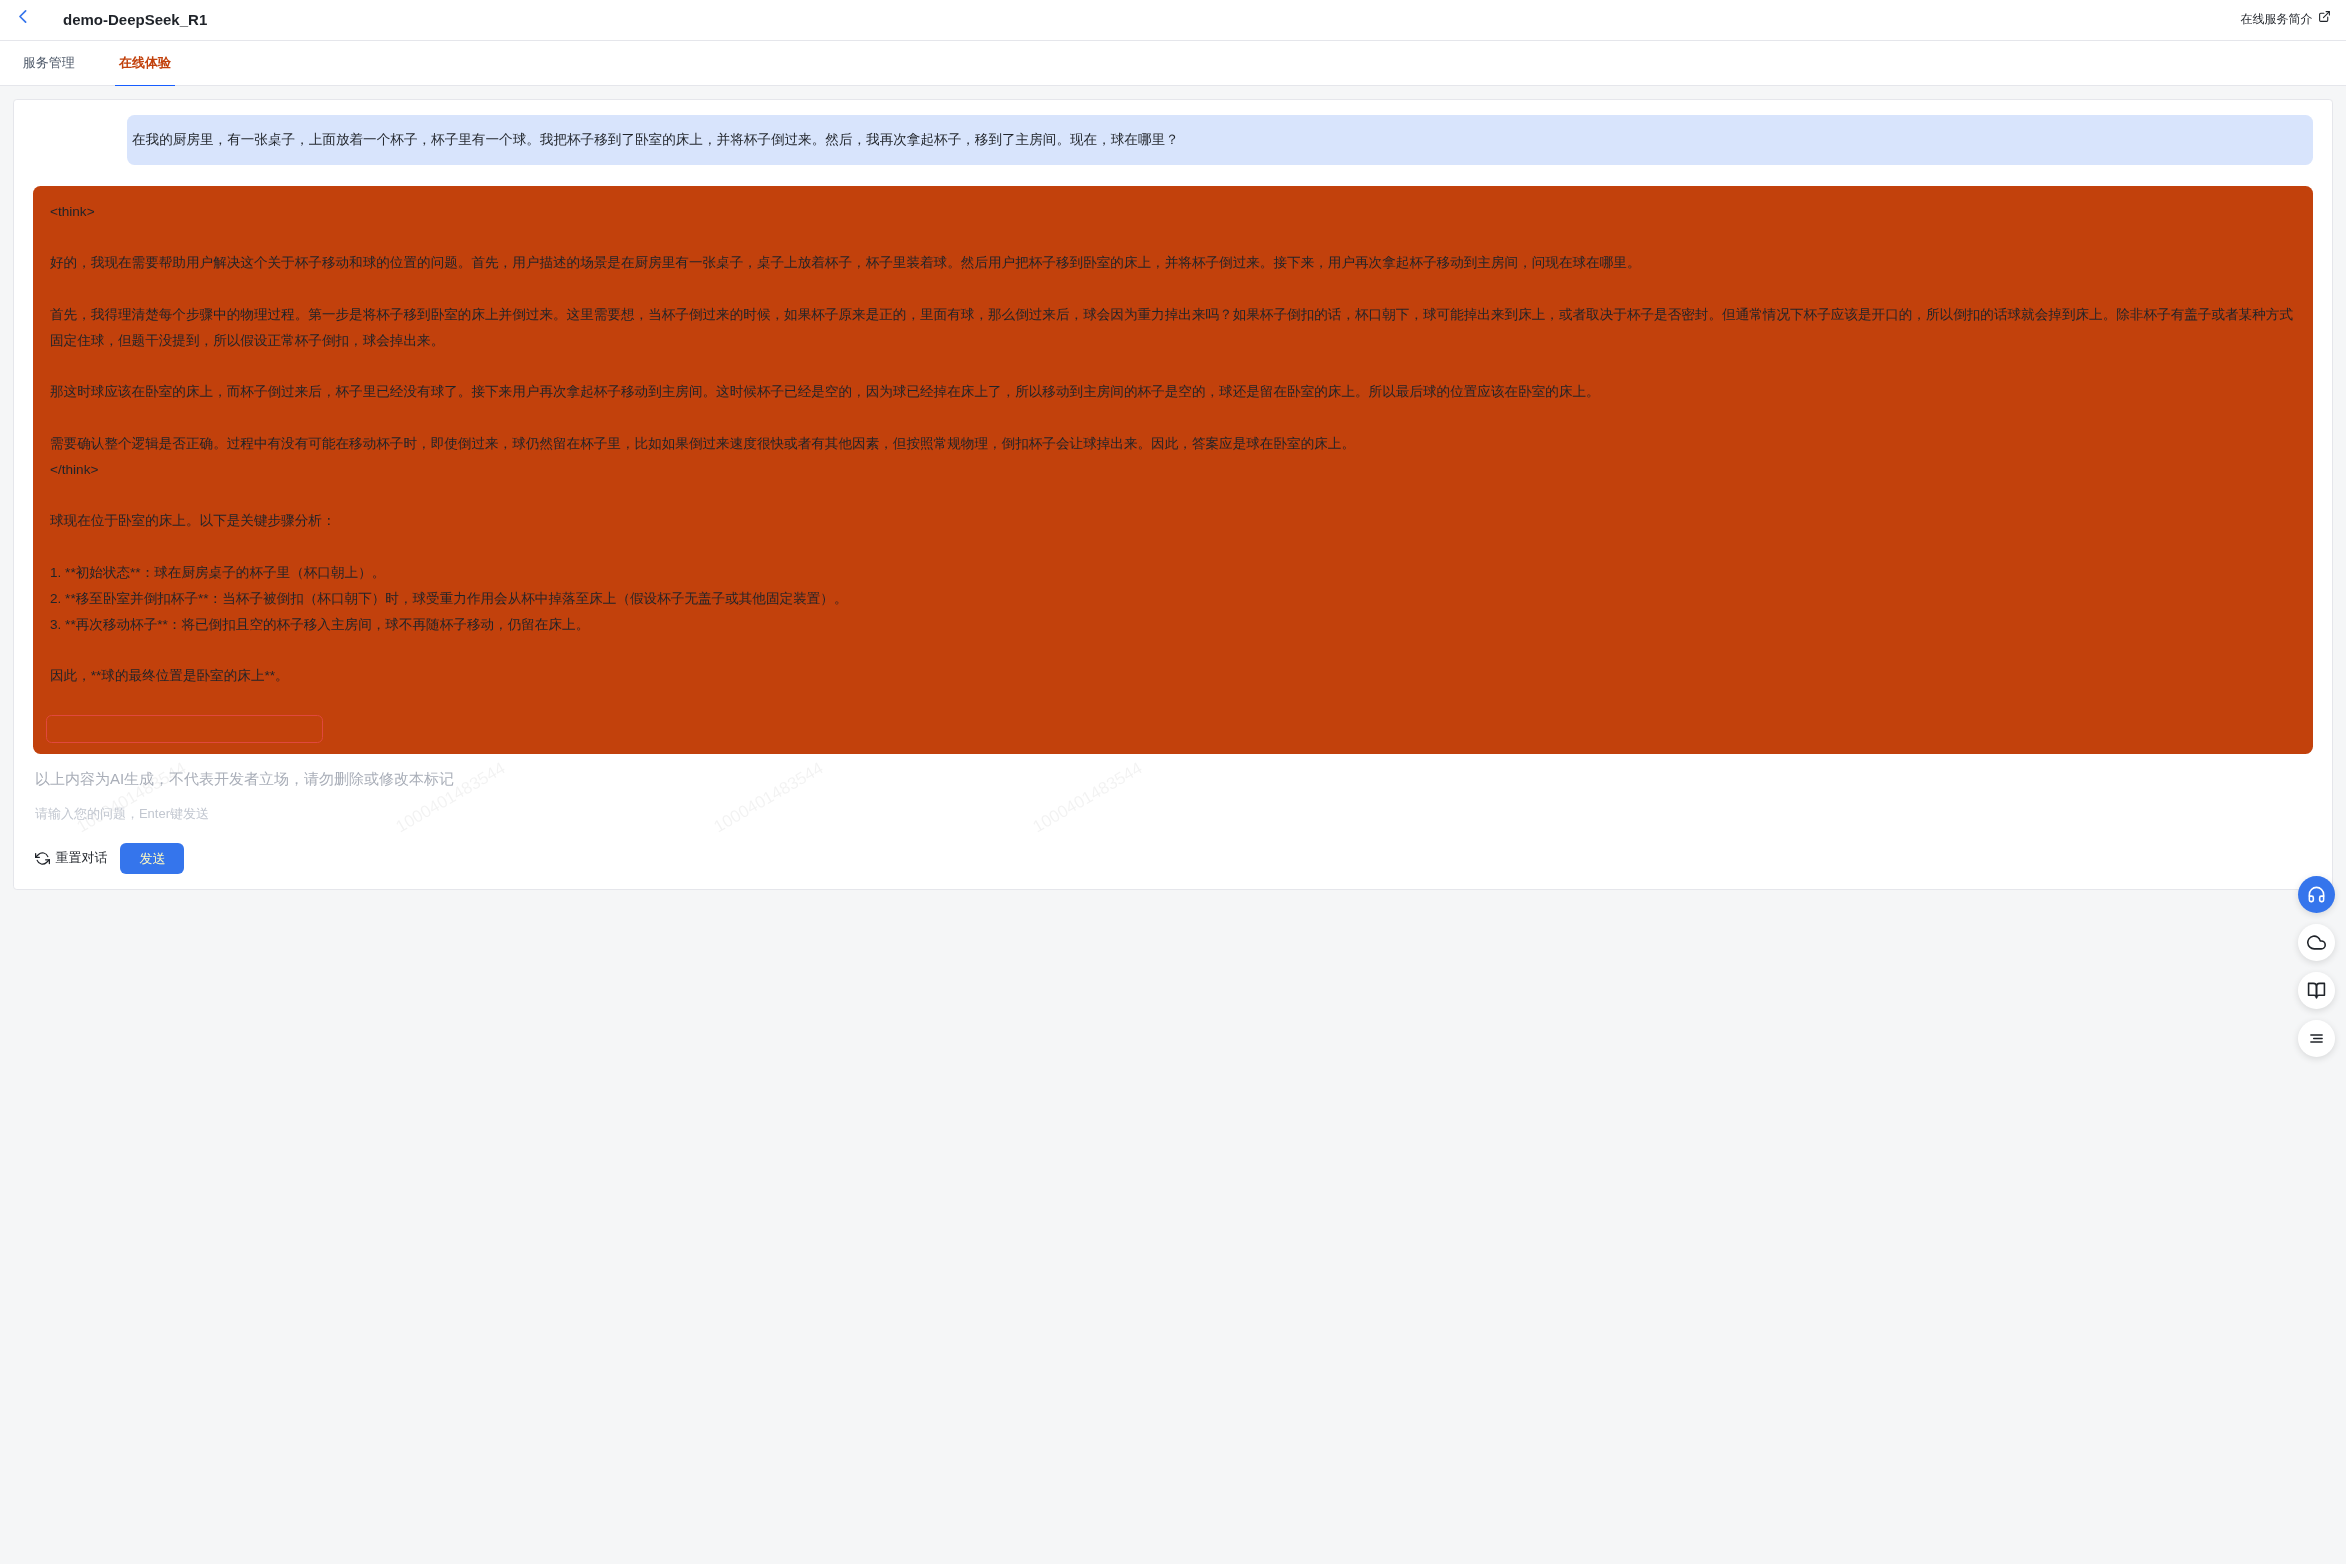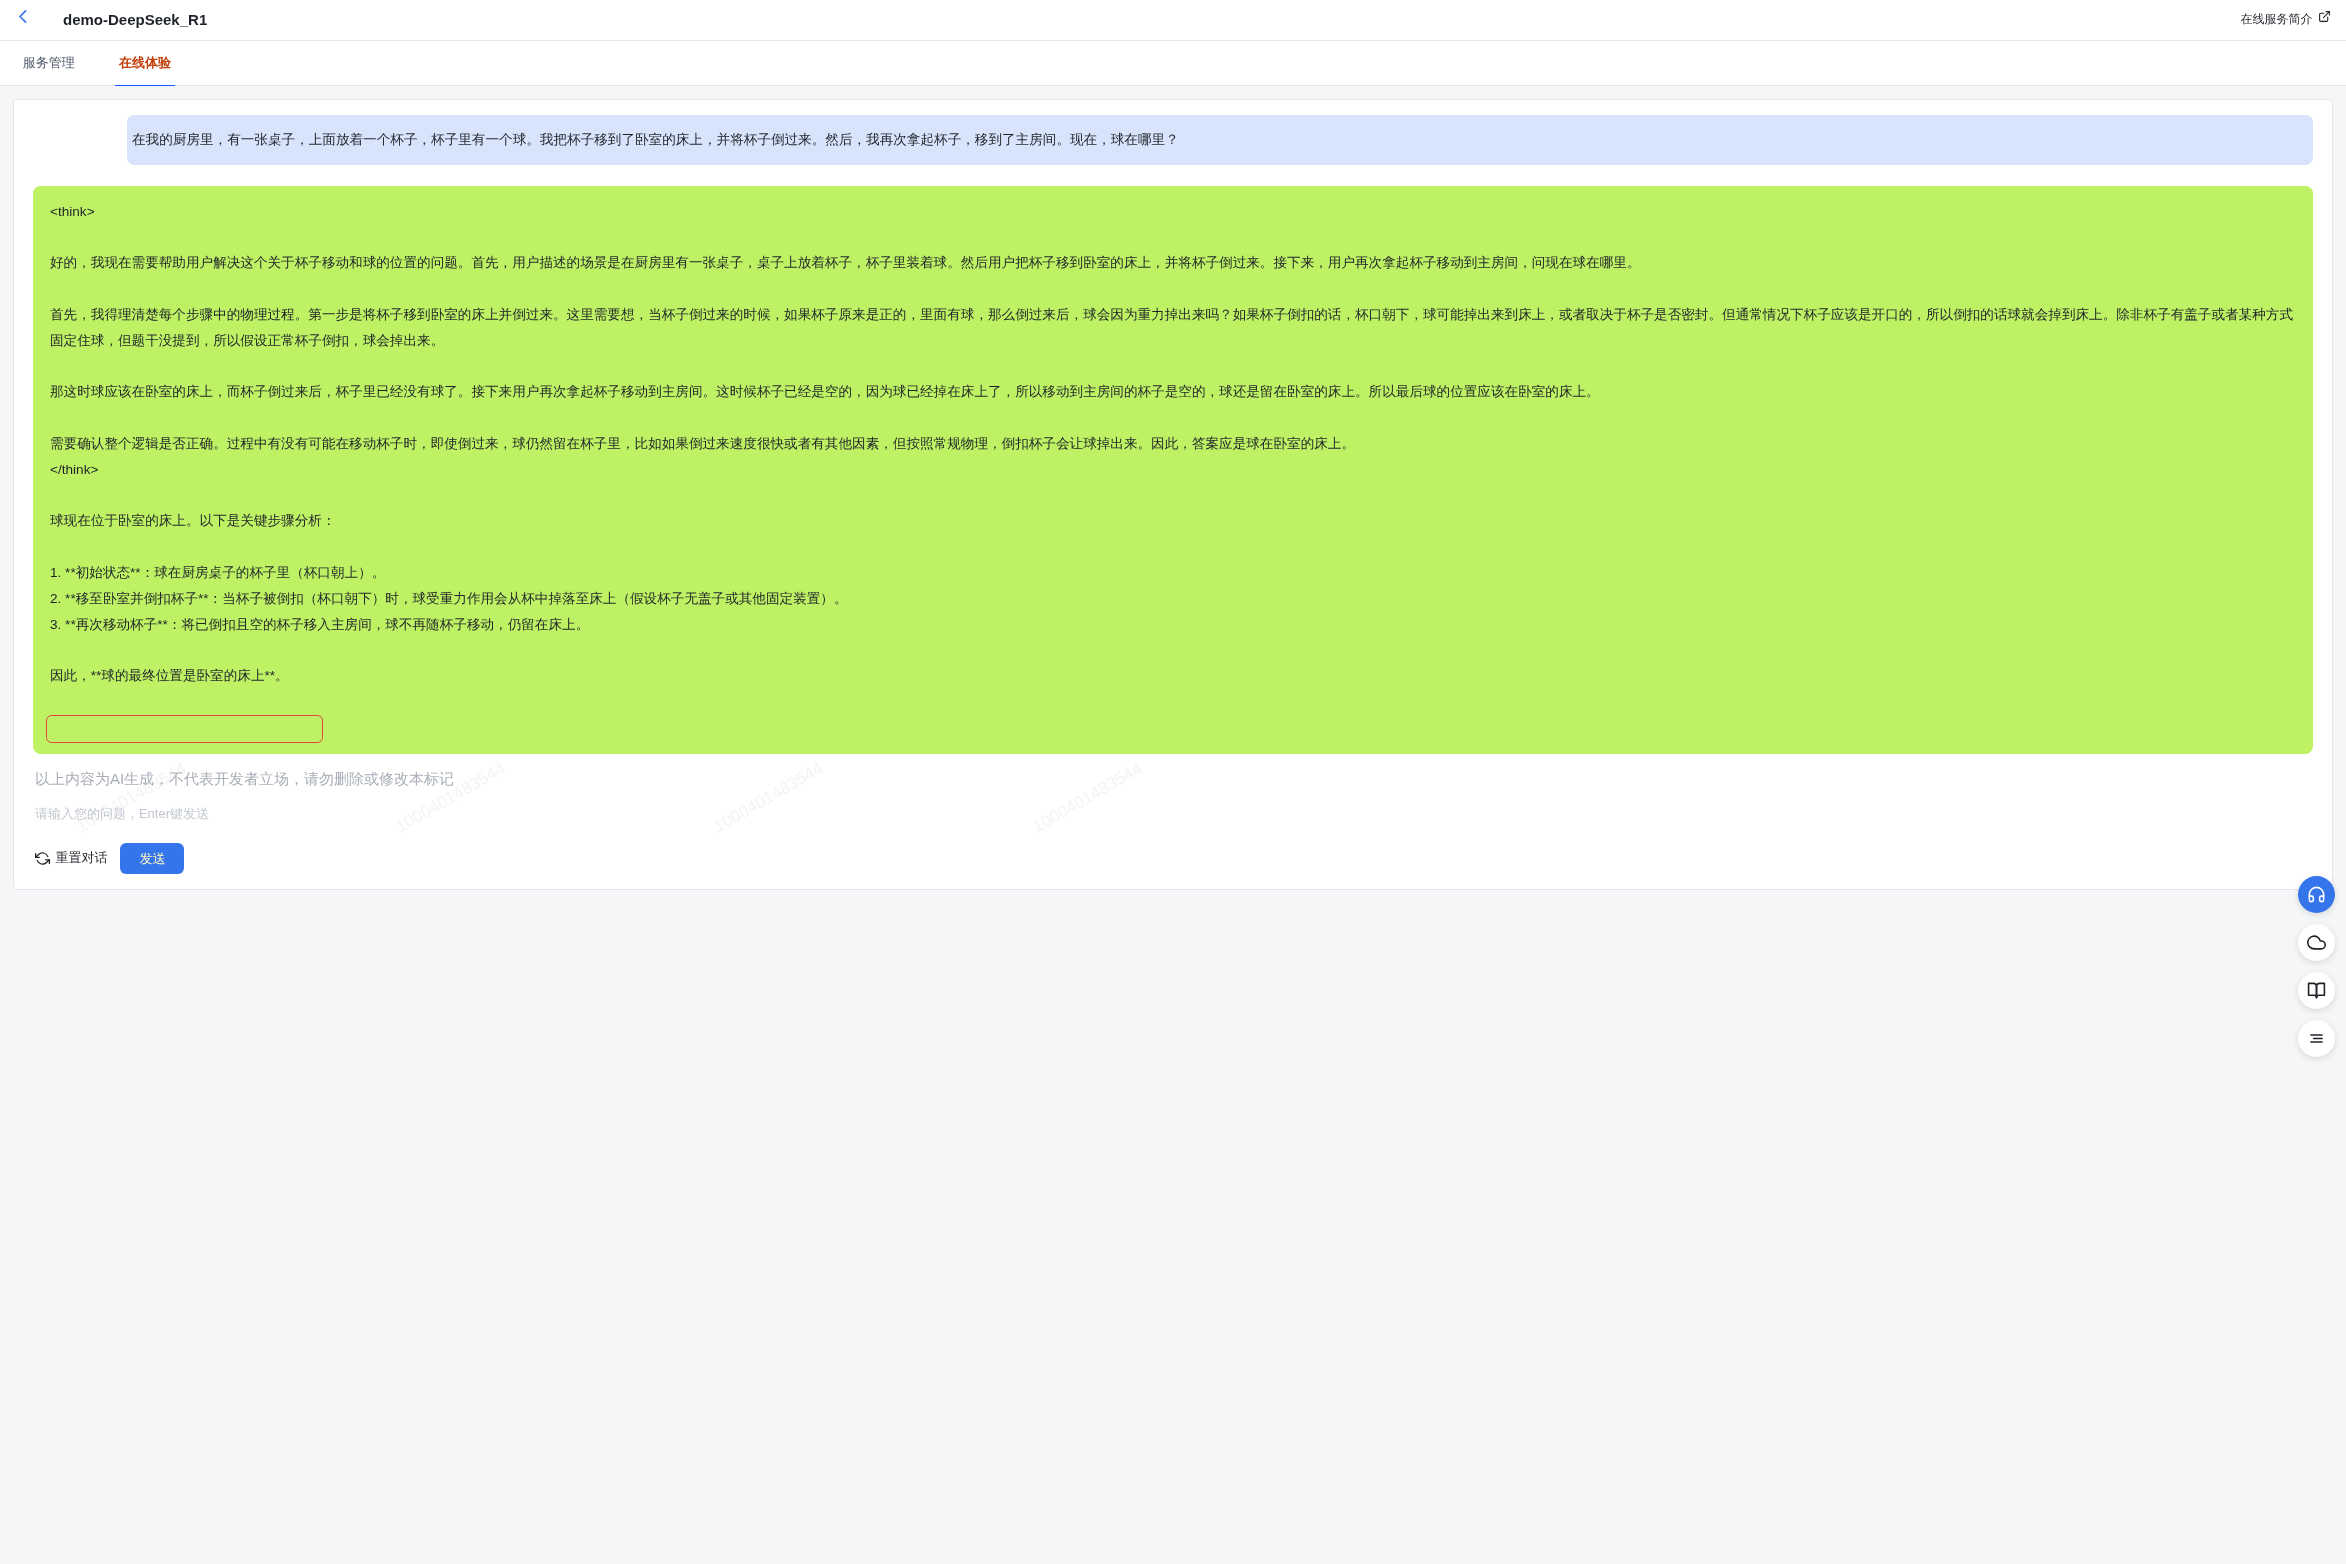--- a/index.html
+++ b/index.html
@@ -73,21 +73,21 @@
   .user-bubble {
     background: #d8e4fc;
     border-radius: 7.5px;
     padding: 13px 5px;
     margin: 0 0 20.6px 94px;
     font-size: 13.6px;
     line-height: 1.75;
     color: #1f2329;
   }
   .assistant-bubble {
-    background: #bef264;
+    background: #c2410c;
     border-radius: 7.5px;
     padding: 13px 17px;
     font-size: 13.6px;
     line-height: 1.9;
     color: #1f2329;
     margin-bottom: 9.4px;
     white-space: pre-wrap;
     position: relative;
   }
   .assistant-bubble .highlight-box {

